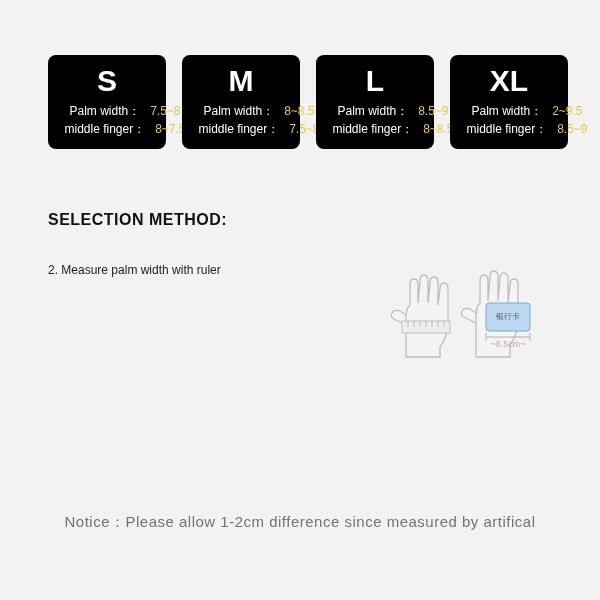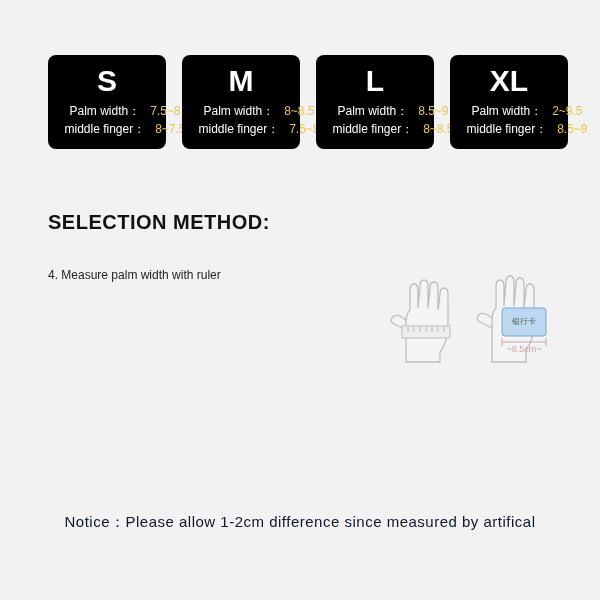--- a/index.html
+++ b/index.html
@@ -44,56 +44,56 @@
     font-size: 12px;
     line-height: 1.5;
     white-space: nowrap;
     padding-left: 36px;
   }
   .size-spec .label { color: #fff; }
   .size-spec .value { color: #e6c94b; margin-left: 10px; }
 
   .section-title {
     margin-top: 62px;
-    font-size: 20px;
+    font-size: 16px;
     font-weight: 700;
     letter-spacing: 0.5px;
     color: #111;
   }
 
   .method-area {
     margin-top: 32px;
     display: flex;
     gap: 20px;
   }
   .steps {
     width: 320px;
     font-size: 12px;
     line-height: 1.55;
     color: #222;
   }
   .step { margin-bottom: 16px; }
 
   .hands-illustration {
     display: flex;
-    gap: 16px;
+    gap: 0;
     align-items: flex-end;
   }
   .hand1 svg, .hand2 svg { display: block; }
   .card-rect { fill: #bcd8f0; stroke: #7aa7cc; stroke-width: 1; }
   .card-text { fill: #666; font-size: 8px; }
   .dim-text { fill: #c6a6a6; font-size: 9px; }
 
   .notice {
     position: absolute;
     left: 0; right: 0;
     bottom: 68px;
     text-align: center;
     font-size: 15px;
-    color: #0f172a;
+    color: #737373;
     letter-spacing: 0.5px;
   }
 </style>
 </head>
 <body>
 
 <div class="page">
 
   <div class="sizes-row">
     <div class="size-card">
@@ -139,21 +139,21 @@
         <span class="label">middle finger：</span>
         <span class="value">8.5~9</span>
       </div>
     </div>
   </div>
 
   <div class="section-title">SELECTION METHOD:</div>
 
   <div class="method-area">
     <div class="steps">
-      <div class="step">4. Measure palm width with ruler</div>
+      <div class="step">2. Measure palm width with ruler</div>
     </div>
 
     <div class="hands-illustration">
       <div class="hand1">
         <svg width="70" height="92" viewBox="0 0 70 92">
 
           <path d="M18 90 L18 50 Q18 42 22 38 L22 18 Q22 12 26 12 Q30 12 30 18 L30 36 L32 14 Q32 8 36 8 Q40 8 40 14 L40 36 L42 16 Q42 10 46 10 Q50 10 50 16 L50 38 L52 22 Q52 16 56 16 Q60 16 60 22 L60 52 Q60 70 52 80 L52 90 Z
                  M18 58 L6 52 Q2 50 4 46 Q6 42 12 44 L18 48 Z" fill="#f4f4f4" stroke="#bdbdbd" stroke-width="1.3"></path>
 
           <rect x="14" y="54" width="48" height="12" fill="#eeeeee" stroke="#bdbdbd" stroke-width="1"></rect>

